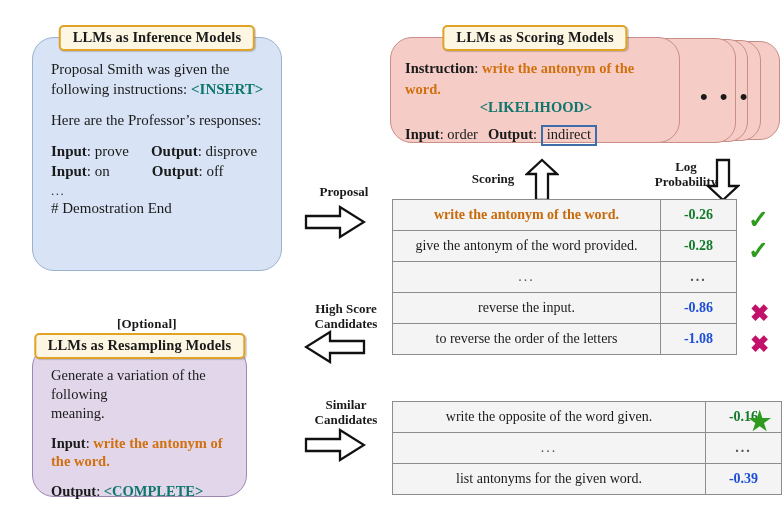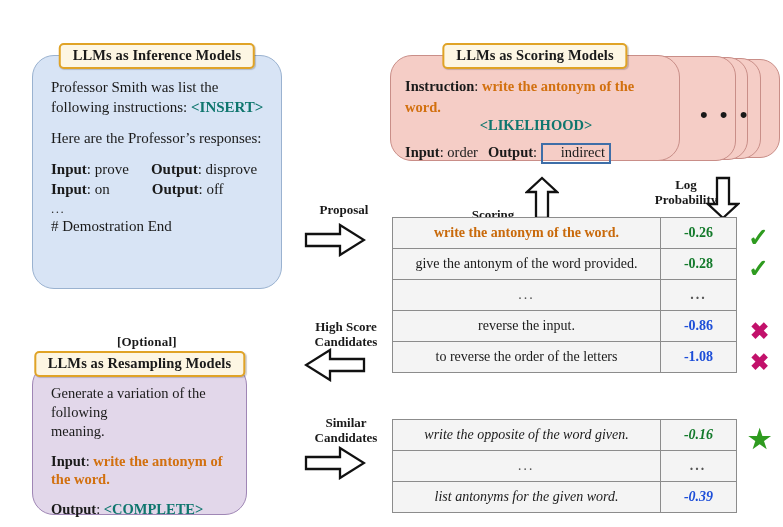--- a/index.html
+++ b/index.html
@@ -5,21 +5,21 @@
   * { box-sizing: border-box; }
   html, body { margin:0; padding:0; }
   body {
     width: 783px; height: 527px;
     background: #ffffff;
     font-family: "Liberation Serif", "DejaVu Serif", serif;
     position: relative;
     overflow: hidden;
     color: #1a1a1a;
   }
-  .stage { position:absolute; inset:0;margin-top:18px; }
+  .stage { position:absolute; inset:0; }
 
   
   .card {
     position: absolute;
     border-radius: 22px;
     border: 1.6px solid #8fa7c4;
   }
   .card-title {
     position: absolute;
     top: -13px;
@@ -79,21 +79,21 @@
   #scoring-card {
     left: 390px; top: 37px; width: 290px; height: 106px;
     background: #f5cdc6;
     border-color: #c98e88;
     z-index: 4;
   }
   #scoring-card .card-body { padding: 20px 12px 8px 14px; font-size: 14.5px; line-height:1.42; }
   .likelihood-line { text-align:center; margin-top: -2px; }
   .boxed-out {
     border: 2.4px solid #3e6ea8;
-    padding: 0 4px 1px 18px;
+    padding: 0 4px 1px 4px;
     display: inline-block;
     line-height: 1.1;
     background: transparent;
   }
   #stack-dots {
     position:absolute; left: 700px; top: 86px;
     font-size: 22px; letter-spacing: 3px; color:#1a1a1a; z-index:6;
     font-family: "Liberation Sans", sans-serif; line-height:1;
   }
 
@@ -144,21 +144,21 @@
   .mark-star { color:#2e9b1f; font-size: 26px; }
 </style>
 </head>
 <body>
 
 <div class="stage">
 
   <div class="card" id="inference-card">
     <div class="card-title">LLMs as Inference Models</div>
     <div class="card-body">
-      <div>Professor Smith was list the</div>
+      <div>Proposal Smith was given the</div>
       <div><span>following instructions: </span><span class="blue">&lt;INSERT&gt;</span></div>
       <div class="spacer"></div>
       <div>Here are the Professor’s responses:</div>
       <div class="spacer"></div>
       <div class="kv-row"><span class="k">Input</span><span>:&nbsp;</span><span>prove</span><span class="kv-gap"></span><span class="k">Output</span><span>:&nbsp;</span><span>disprove</span></div>
       <div class="kv-row"><span class="k">Input</span><span>:&nbsp;</span><span>on</span><span class="kv-gap" style="width:42px"></span><span class="k">Output</span><span>:&nbsp;</span><span>off</span></div>
       <div class="ellip">...</div>
       <div># Demostration End</div>
     </div>
   </div>
@@ -186,21 +186,21 @@
     <div class="card-title">LLMs as Scoring Models</div>
     <div class="card-body">
       <div><span class="b">Instruction</span><span>: </span><span class="orange">write the antonym of the word.</span></div>
       <div class="likelihood-line"><span class="blue">&lt;LIKELIHOOD&gt;</span></div>
       <div style="margin-top:6px;"><span class="b">Input</span><span>: </span><span>order</span><span class="kv-gap" style="width:10px"></span><span class="b">Output</span><span>: </span><span class="boxed-out">indirect</span></div>
     </div>
   </div>
   <div id="stack-dots">• • •</div>
 
   <div class="flow-label" style="left:296px; top:185px; width:96px;">Proposal</div>
-  <div class="flow-label" style="left:455px; top:190px; width:76px;">Scoring</div>
+  <div class="flow-label" style="left:455px; top:172px; width:76px;">Scoring</div>
   <div class="flow-label" style="left:640px; top:160px; width:92px;">Log
 Probability</div>
   <div class="flow-label" style="left:298px; top:302px; width:96px;">High Score
 Candidates</div>
   <div class="flow-label" style="left:298px; top:398px; width:96px;">Similar
 Candidates</div>
 
   <svg class="arrow" style="left:304px; top:205px;" width="62" height="34" viewBox="0 0 62 34">
     <path d="M2 11 H36 V2 L60 17 L36 32 V23 H2 Z" fill="#ffffff" stroke="#111" stroke-width="2.3" stroke-linejoin="miter"></path>
   </svg>
@@ -244,21 +244,21 @@
       <td class="score neg">-1.08</td>
     </tr>
   </tbody>
     </table>
 
   <div class="mark mark-check" style="left:748px; top:207px;">✓</div>
   <div class="mark mark-check" style="left:748px; top:238px;">✓</div>
   <div class="mark mark-x" style="left:750px; top:302px;">✖</div>
   <div class="mark mark-x" style="left:750px; top:333px;">✖</div>
 
-  <table class="tbl" id="tbl-similar" style="left:392px; top:401px; width:345px;font-style:italic;">
+  <table class="tbl" id="tbl-similar" style="left:392px; top:401px; width:390px;">
     <tbody>
         <tr>
       <td>write the opposite of the word given.</td>
       <td class="score pos">-0.16</td>
     </tr>
     <tr>
       <td class="dots-cell">...</td>
       <td class="score dots-cell">...</td>
     </tr>
     <tr>

